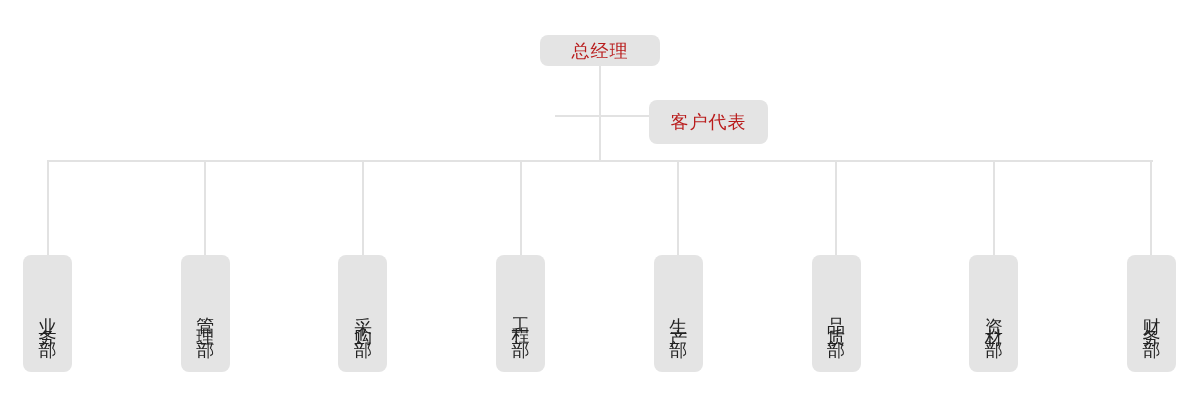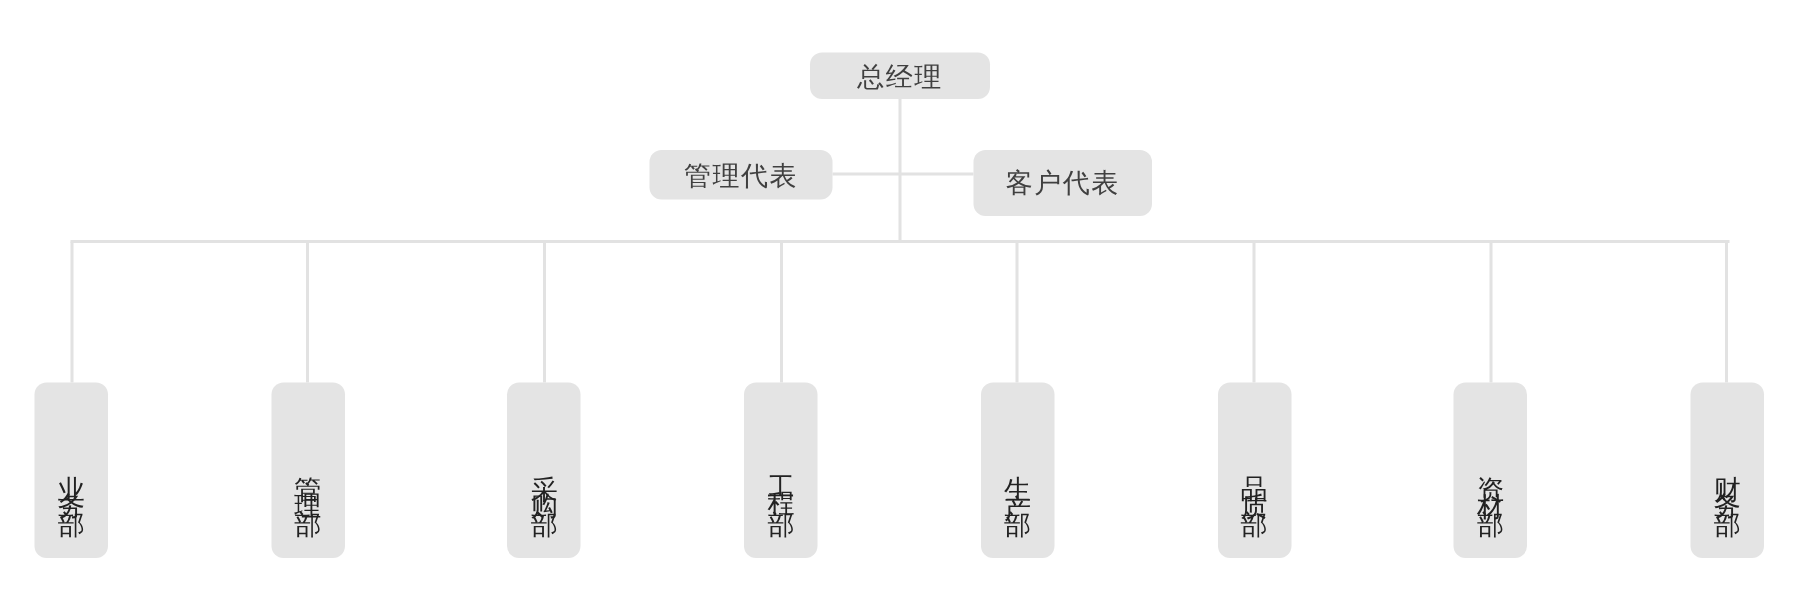--- a/index.html
+++ b/index.html
@@ -18,21 +18,21 @@
 
   
   .node {
     position: absolute;
     background: #e4e4e4;
     border-radius: 8px;
     display: flex;
     align-items: center;
     justify-content: center;
     font-size: 18px;
-    color: #404040;
+    color: #b91c1c;
     letter-spacing: 1px;
     cursor: default;
   }
   .node-root   { left: 540px; top: 35px;  width: 120px; height: 31px; }
   .node-mgmt   { left: 433px; top: 100px; width: 122px; height: 33px; }
   .node-cust   { left: 649px; top: 100px; width: 119px; height: 44px; }
 
   .dept-row {
     position: absolute;
     left: 23px;
@@ -120,21 +120,20 @@
     <div class="drop">
         <i></i>
       </div>
     <div class="drop">
         <i></i>
       </div>
   </div>
 
   <div class="node node-root">总经理</div>
 
-  <div class="node node-mgmt">管理代表</div>
 
   <div class="node node-cust">客户代表</div>
 
   <div class="dept-row">
     <div class="dept">
       <span class="v-label">业务部</span>
     </div>
     <div class="dept">
       <span class="v-label">管理部</span>
     </div>

